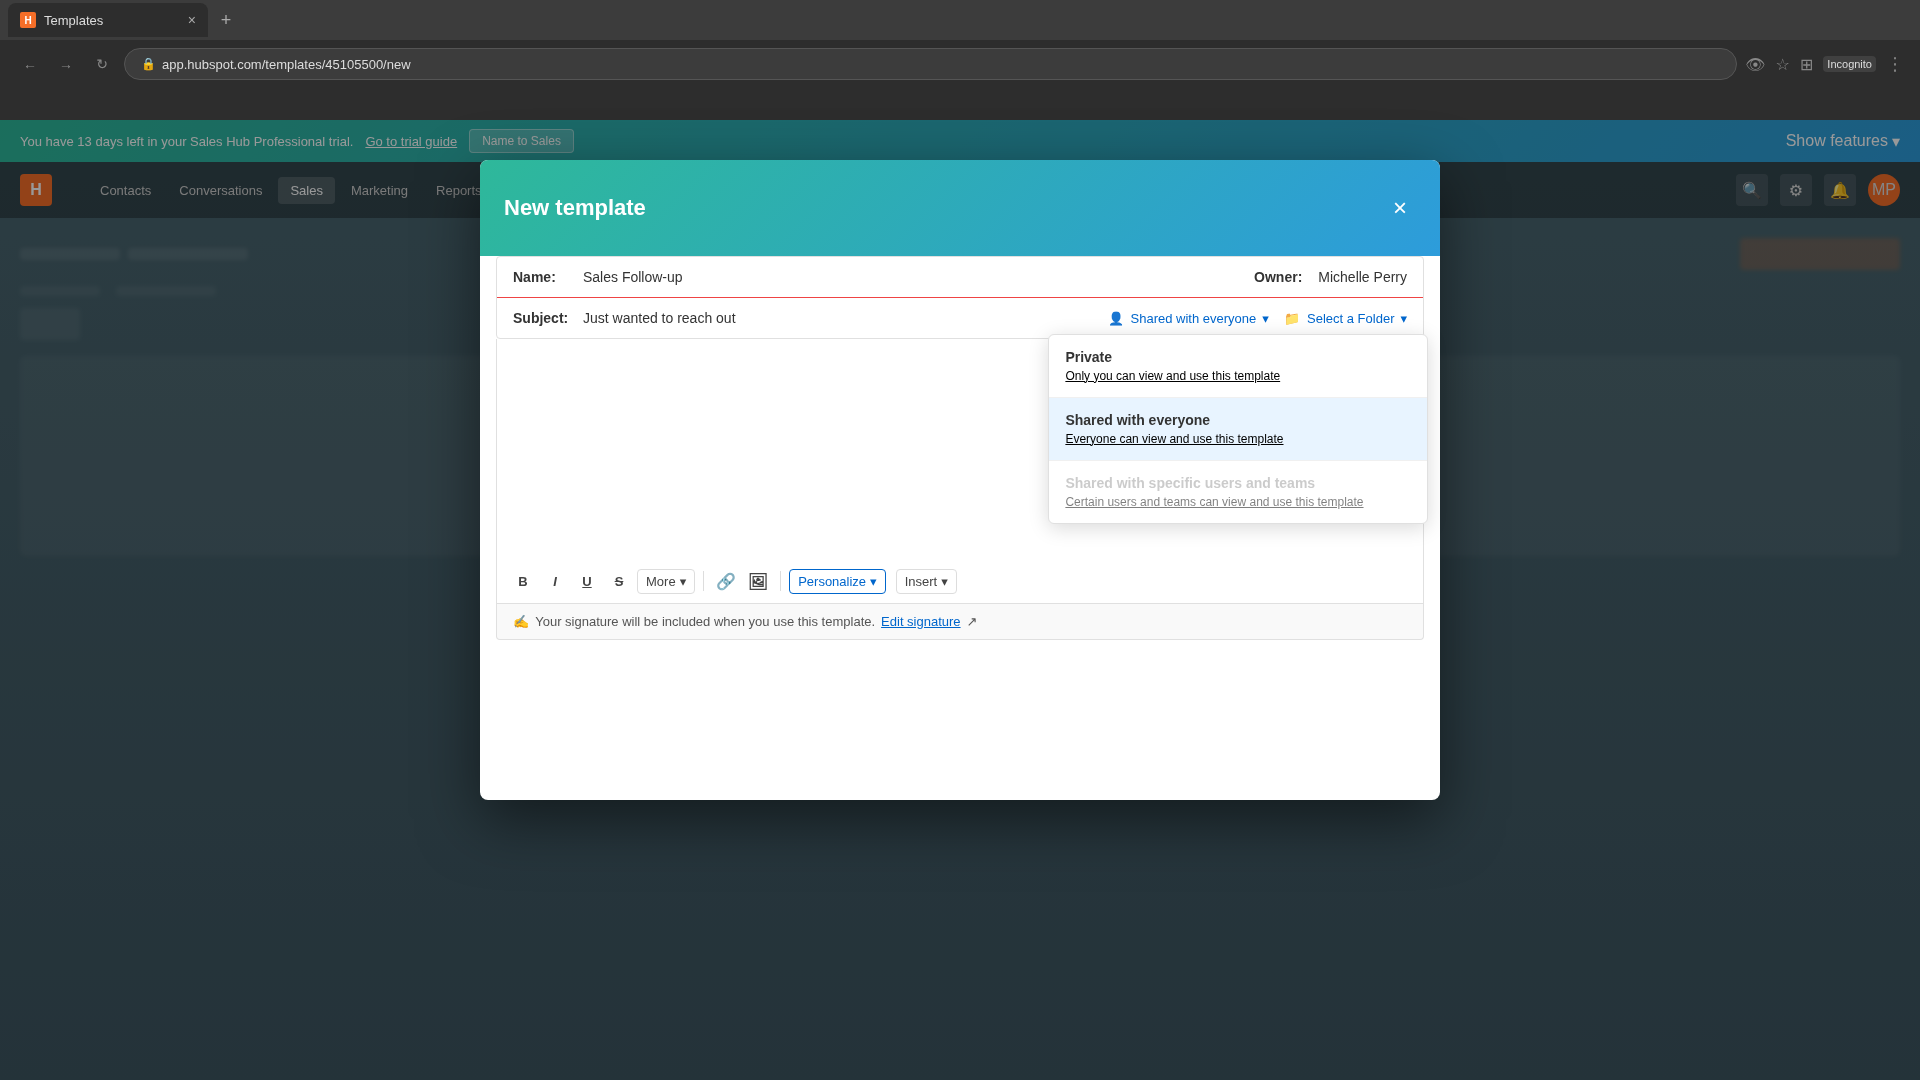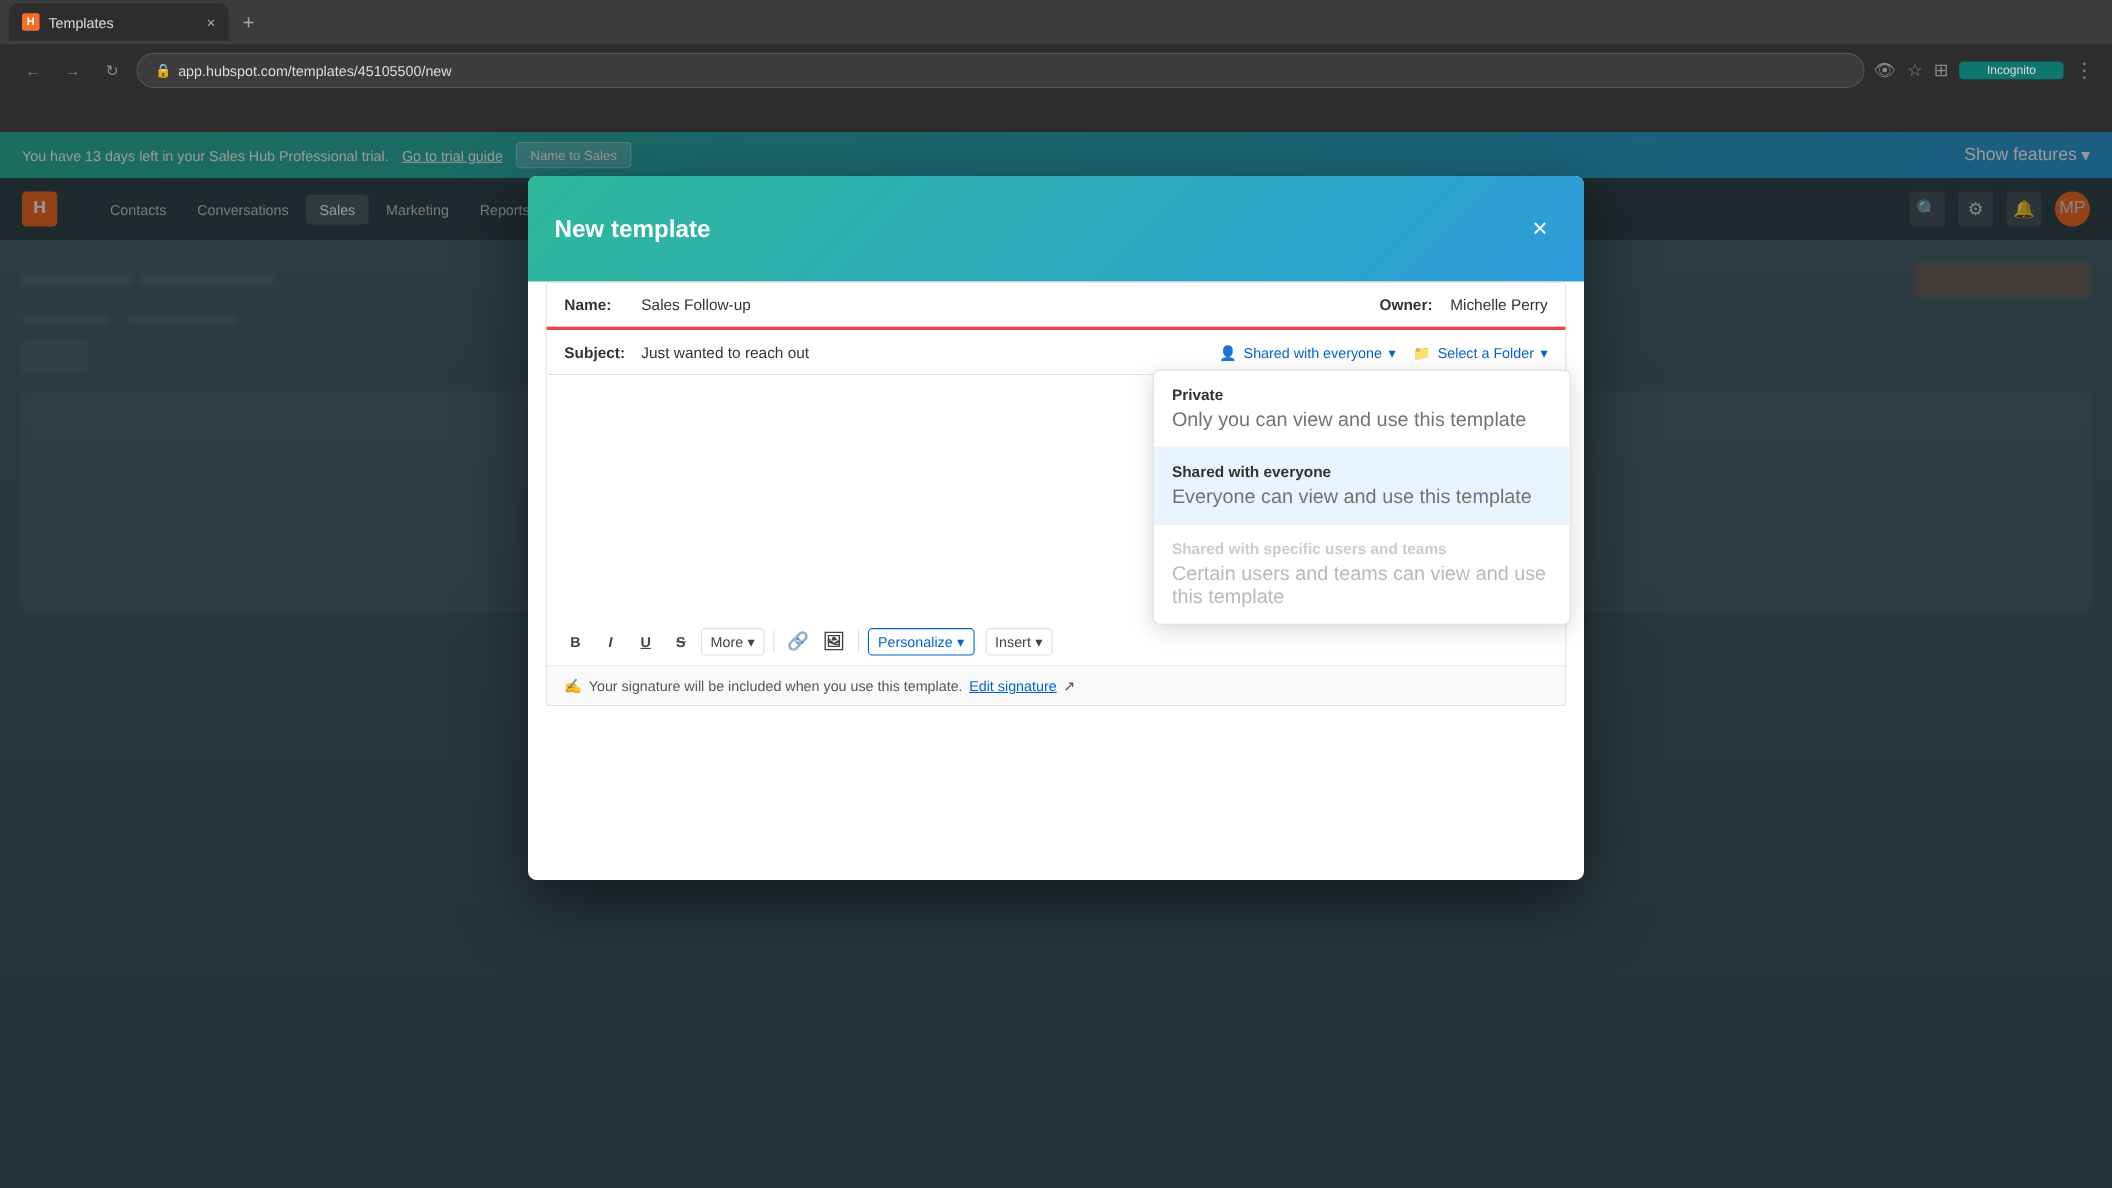--- a/index.html
+++ b/index.html
@@ -83,24 +83,24 @@
       align-items: center;
     }
     .browser-actions {
       display: flex;
       align-items: center;
       gap: 10px;
       color: #888;
       font-size: 14px;
     }
     .incognito-badge {
-      background: #0f766e;
+      background: #404040;
       color: #ddd;
       font-size: 11px;
-      padding: 2px 25px;
+      padding: 2px 4px;
       border-radius: 4px;
     }
 
     
     .page-bg {
       position: absolute;
       top: 120px;
       left: 0; right: 0; bottom: 0;
       background: linear-gradient(180deg, #4a6670 0%, #3d5560 100%);
     }
@@ -245,21 +245,21 @@
     
     .modal-form {
       border: 1px solid #e0e0e0;
       margin: 0 16px;
       border-radius: 4px;
     }
     .form-row {
       display: flex;
       align-items: center;
       padding: 12px 16px;
-      border-bottom: 3px solid #ef4444;
+      border-bottom: 1px solid #ef4444;
     }
     .form-row:last-child { border-bottom: none; }
     .form-label {
       font-size: 14px;
       font-weight: 600;
       color: #333;
       min-width: 70px;
     }
     .form-value {
       font-size: 14px;
@@ -383,22 +383,23 @@
     .dropdown-item.selected { background: #e8f4ff; }
     .dropdown-item.disabled { opacity: 0.5; cursor: not-allowed; }
     .dropdown-item-title {
       font-size: 14px;
       font-weight: 600;
       color: #333;
       margin-bottom: 4px;
     }
     .dropdown-item.disabled .dropdown-item-title { color: #999; }
     .dropdown-item-desc {
-      font-size: 18px;
-      color: #737373;
+      font-size: 12px;
+      color: #000000;
+      text-decoration: underline;
     }
   </style>
 </head>
 <body>
 
 <div class="browser-chrome">
 
   <div class="tab-bar">
     <div class="browser-tab">
       <div class="tab-favicon">

